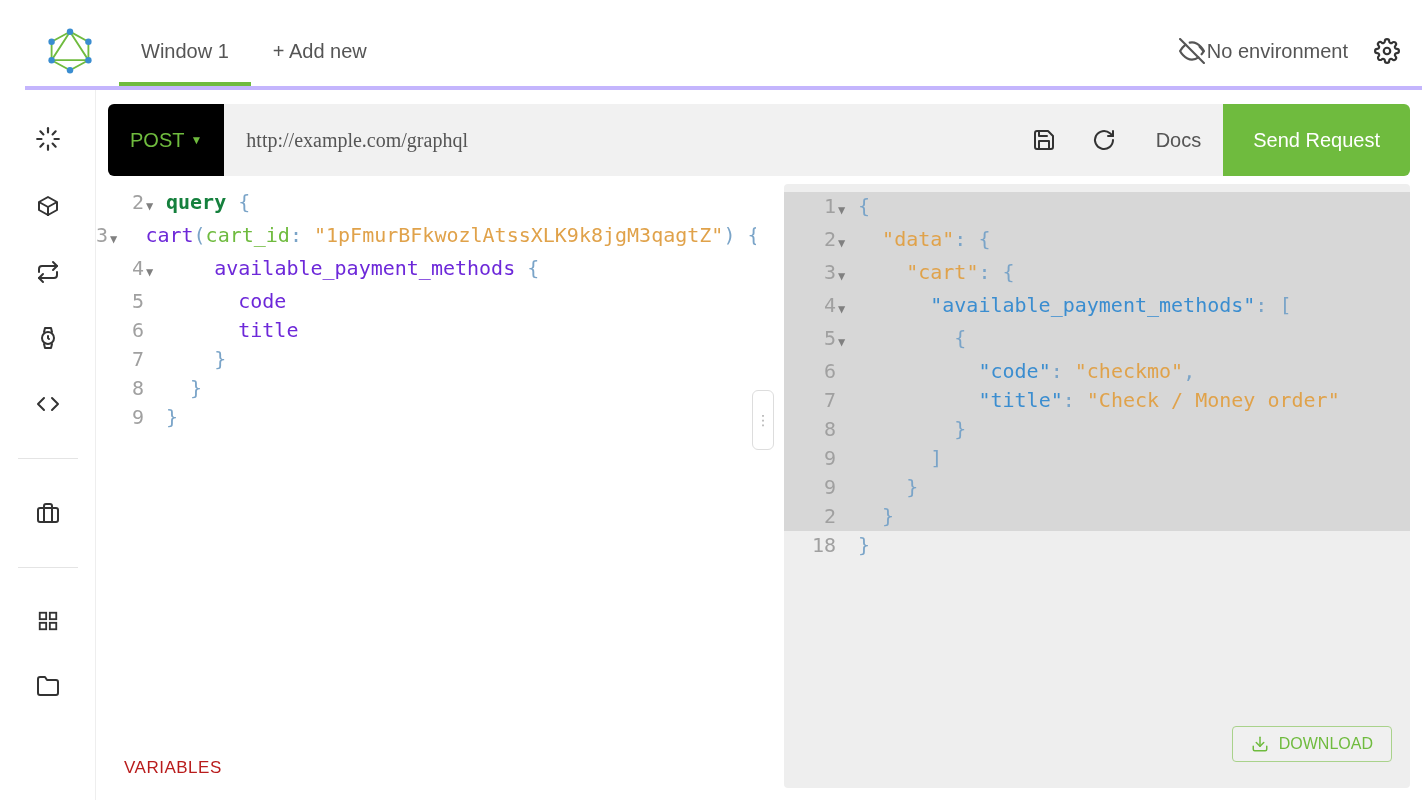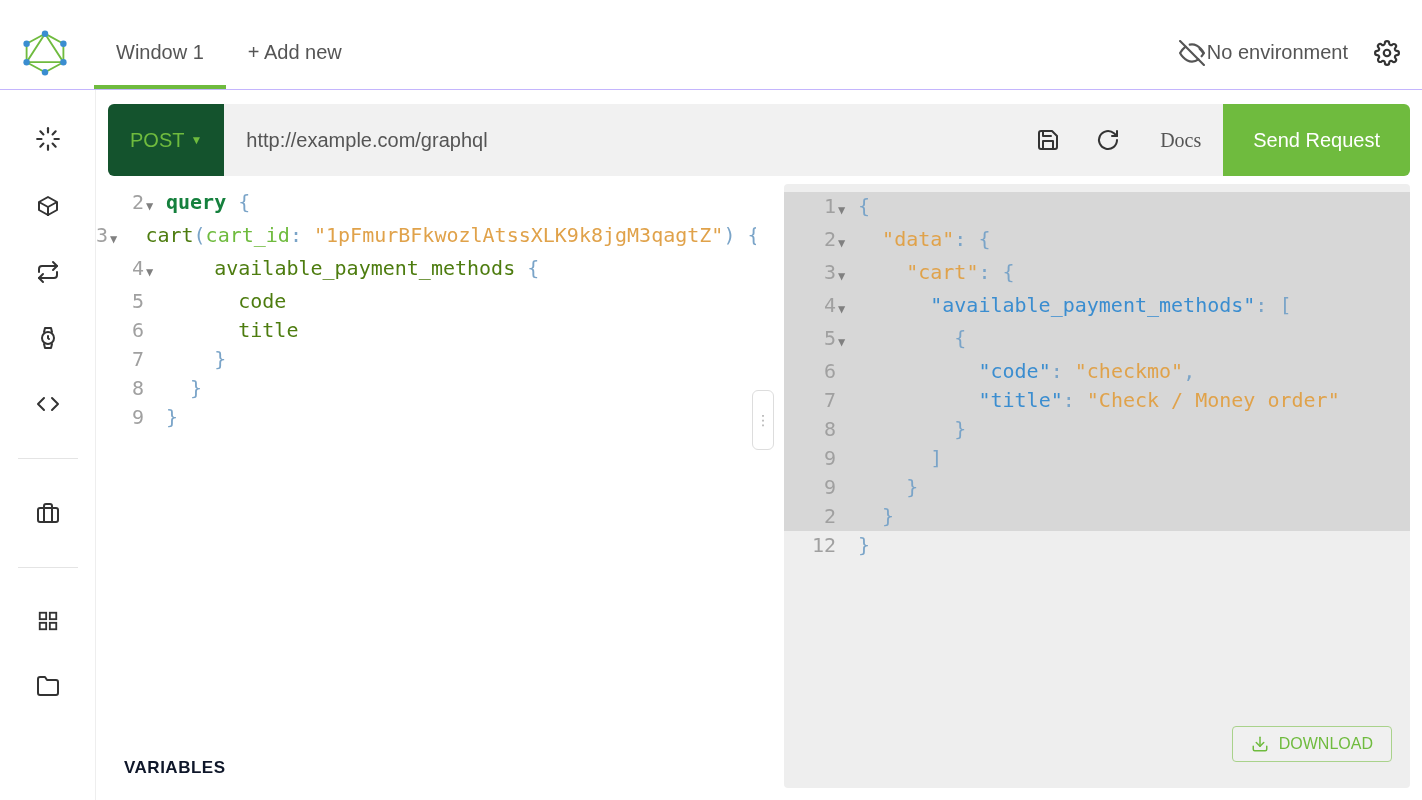--- a/index.html
+++ b/index.html
@@ -9,22 +9,23 @@
     color: #333;
     width: 1422px;
     height: 800px;
     overflow: hidden;
   }
   
   .topbar {
     height: 90px;
     display: flex;
     align-items: center;
-    border-bottom: 1px solid #c4b5fd;
+    border-bottom: 4px solid #c4b5fd;
     padding: 16px 22px 0 22px;
+    margin-left: 25px;
   }
   .logo { width: 46px; height: 46px; margin-right: 26px; flex-shrink: 0;}
   .tabs { display: flex; align-items: stretch; height: 100%; }
   .tab {
     display: flex;
     align-items: center;
     padding: 0 22px;
     font-size: 20px;
     color: #555;
     cursor: pointer;
@@ -81,57 +82,57 @@
   
   .urlbar {
     display: flex;
     align-items: stretch;
     background: #f1f1f1;
     border-radius: 6px;
     margin: 14px 12px 4px 12px;
     height: 72px;
   }
   .method {
-    background: #14532d;
+    background: #000000;
     border-radius: 6px 0 0 6px;
     display: flex;
     align-items: center;
     gap: 6px;
     padding: 0 22px;
     color: #6fbb3e;
     font-weight: 500;
     font-size: 20px;
     cursor: pointer;
   }
   .method .tri { font-size: 12px; color: #6fbb3e;}
   .urlinput {
     flex: 1;
     background: transparent;
     border: none;
     outline: none;
     font-size: 20px;
     color: #555;
     padding: 0 22px;
+    font-family: Liberation Serif, serif;
   }
   .urlbar .iconbtn {
     display: flex;
     align-items: center;
     justify-content: center;
     width: 60px;
     color: #333;
     cursor: pointer;
   }
   .docsbtn {
     display: flex;
     align-items: center;
     padding: 12px 22px;
     font-size: 20px;
     color: #555;
     cursor: pointer;
-    font-family: Liberation Serif, serif;
   }
   .sendbtn {
     background: #6fbb3e;
     color: #fff;
     font-size: 20px;
     padding: 12px 30px;
     display: flex;
     align-items: center;
     border-radius: 0 6px 6px 0;
     cursor: pointer;
@@ -205,29 +206,29 @@
     color: #808080;
     font-size: 12px;
     padding-top: 4px;
     text-align: left;
     user-select: none;
   }
   .content { padding-left: 4px; }
 
   .tok-keyword { color: #15803d; font-weight: 700; }
   .tok-brace   { color: #7aa4c8; }
-  .tok-field   { color: #4d7c0f; }
+  .tok-field   { color: #6d28d9; }
   .tok-arg     { color: #6fbb3e; }
   .tok-string  { color: #e0a24a; }
   .tok-key     { color: #3a8dd0; }
 
   .variables {
     font-size: 17px;
-    font-weight: 700;
-    color: #0f172a;
+    font-weight: 400;
+    color: #b91c1c;
     letter-spacing: 0.5px;
     padding: 22px 28px;
   }
 
   .download {
     position: absolute;
     right: 18px;
     bottom: 26px;
     border: 1px solid #a9d28b;
     color: #6fbb3e;
@@ -412,21 +413,21 @@
             <div class="line hl"><span class="gutter wide">2</span><span class="fold">▼</span><span class="content"><span>  </span><span class="tok-string">"data"</span><span class="tok-brace">: {</span></span></div>
             <div class="line hl"><span class="gutter wide">3</span><span class="fold">▼</span><span class="content"><span>    </span><span class="tok-string">"cart"</span><span class="tok-brace">: {</span></span></div>
             <div class="line hl"><span class="gutter wide">4</span><span class="fold">▼</span><span class="content"><span>      </span><span class="tok-key">"available_payment_methods"</span><span class="tok-brace">: [</span></span></div>
             <div class="line hl"><span class="gutter wide">5</span><span class="fold">▼</span><span class="content"><span class="tok-brace">        {</span></span></div>
             <div class="line hl"><span class="gutter wide">6</span><span class="fold"></span><span class="content"><span>          </span><span class="tok-key">"code"</span><span class="tok-brace">: </span><span class="tok-string">"checkmo"</span><span class="tok-brace">,</span></span></div>
             <div class="line hl"><span class="gutter wide">7</span><span class="fold"></span><span class="content"><span>          </span><span class="tok-key">"title"</span><span class="tok-brace">: </span><span class="tok-string">"Check / Money order"</span></span></div>
             <div class="line hl"><span class="gutter wide">8</span><span class="fold"></span><span class="content"><span class="tok-brace">        }</span></span></div>
             <div class="line hl"><span class="gutter wide">9</span><span class="fold"></span><span class="content"><span class="tok-brace">      ]</span></span></div>
             <div class="line hl"><span class="gutter wide">9</span><span class="fold"></span><span class="content"><span class="tok-brace">    }</span></span></div>
             <div class="line hl"><span class="gutter wide">2</span><span class="fold"></span><span class="content"><span class="tok-brace">  }</span></span></div>
-            <div class="line"><span class="gutter wide">12</span><span class="fold"></span><span class="content"><span class="tok-brace">}</span></span></div>
+            <div class="line"><span class="gutter wide">18</span><span class="fold"></span><span class="content"><span class="tok-brace">}</span></span></div>
           </div>
         <div class="download">
           <span class="icon">
             <svg width="18" height="18" viewBox="0 0 24 24" fill="none" stroke="#6fbb3e" stroke-width="2" stroke-linecap="round" stroke-linejoin="round">
                 <path d="M21 15v4a2 2 0 0 1-2 2H5a2 2 0 0 1-2-2v-4"></path>
                 <polyline points="7 10 12 15 17 10"></polyline>
                 <line x1="12" y1="15" x2="12" y2="3"></line>
               </svg>
           </span>
           <span>DOWNLOAD</span>

